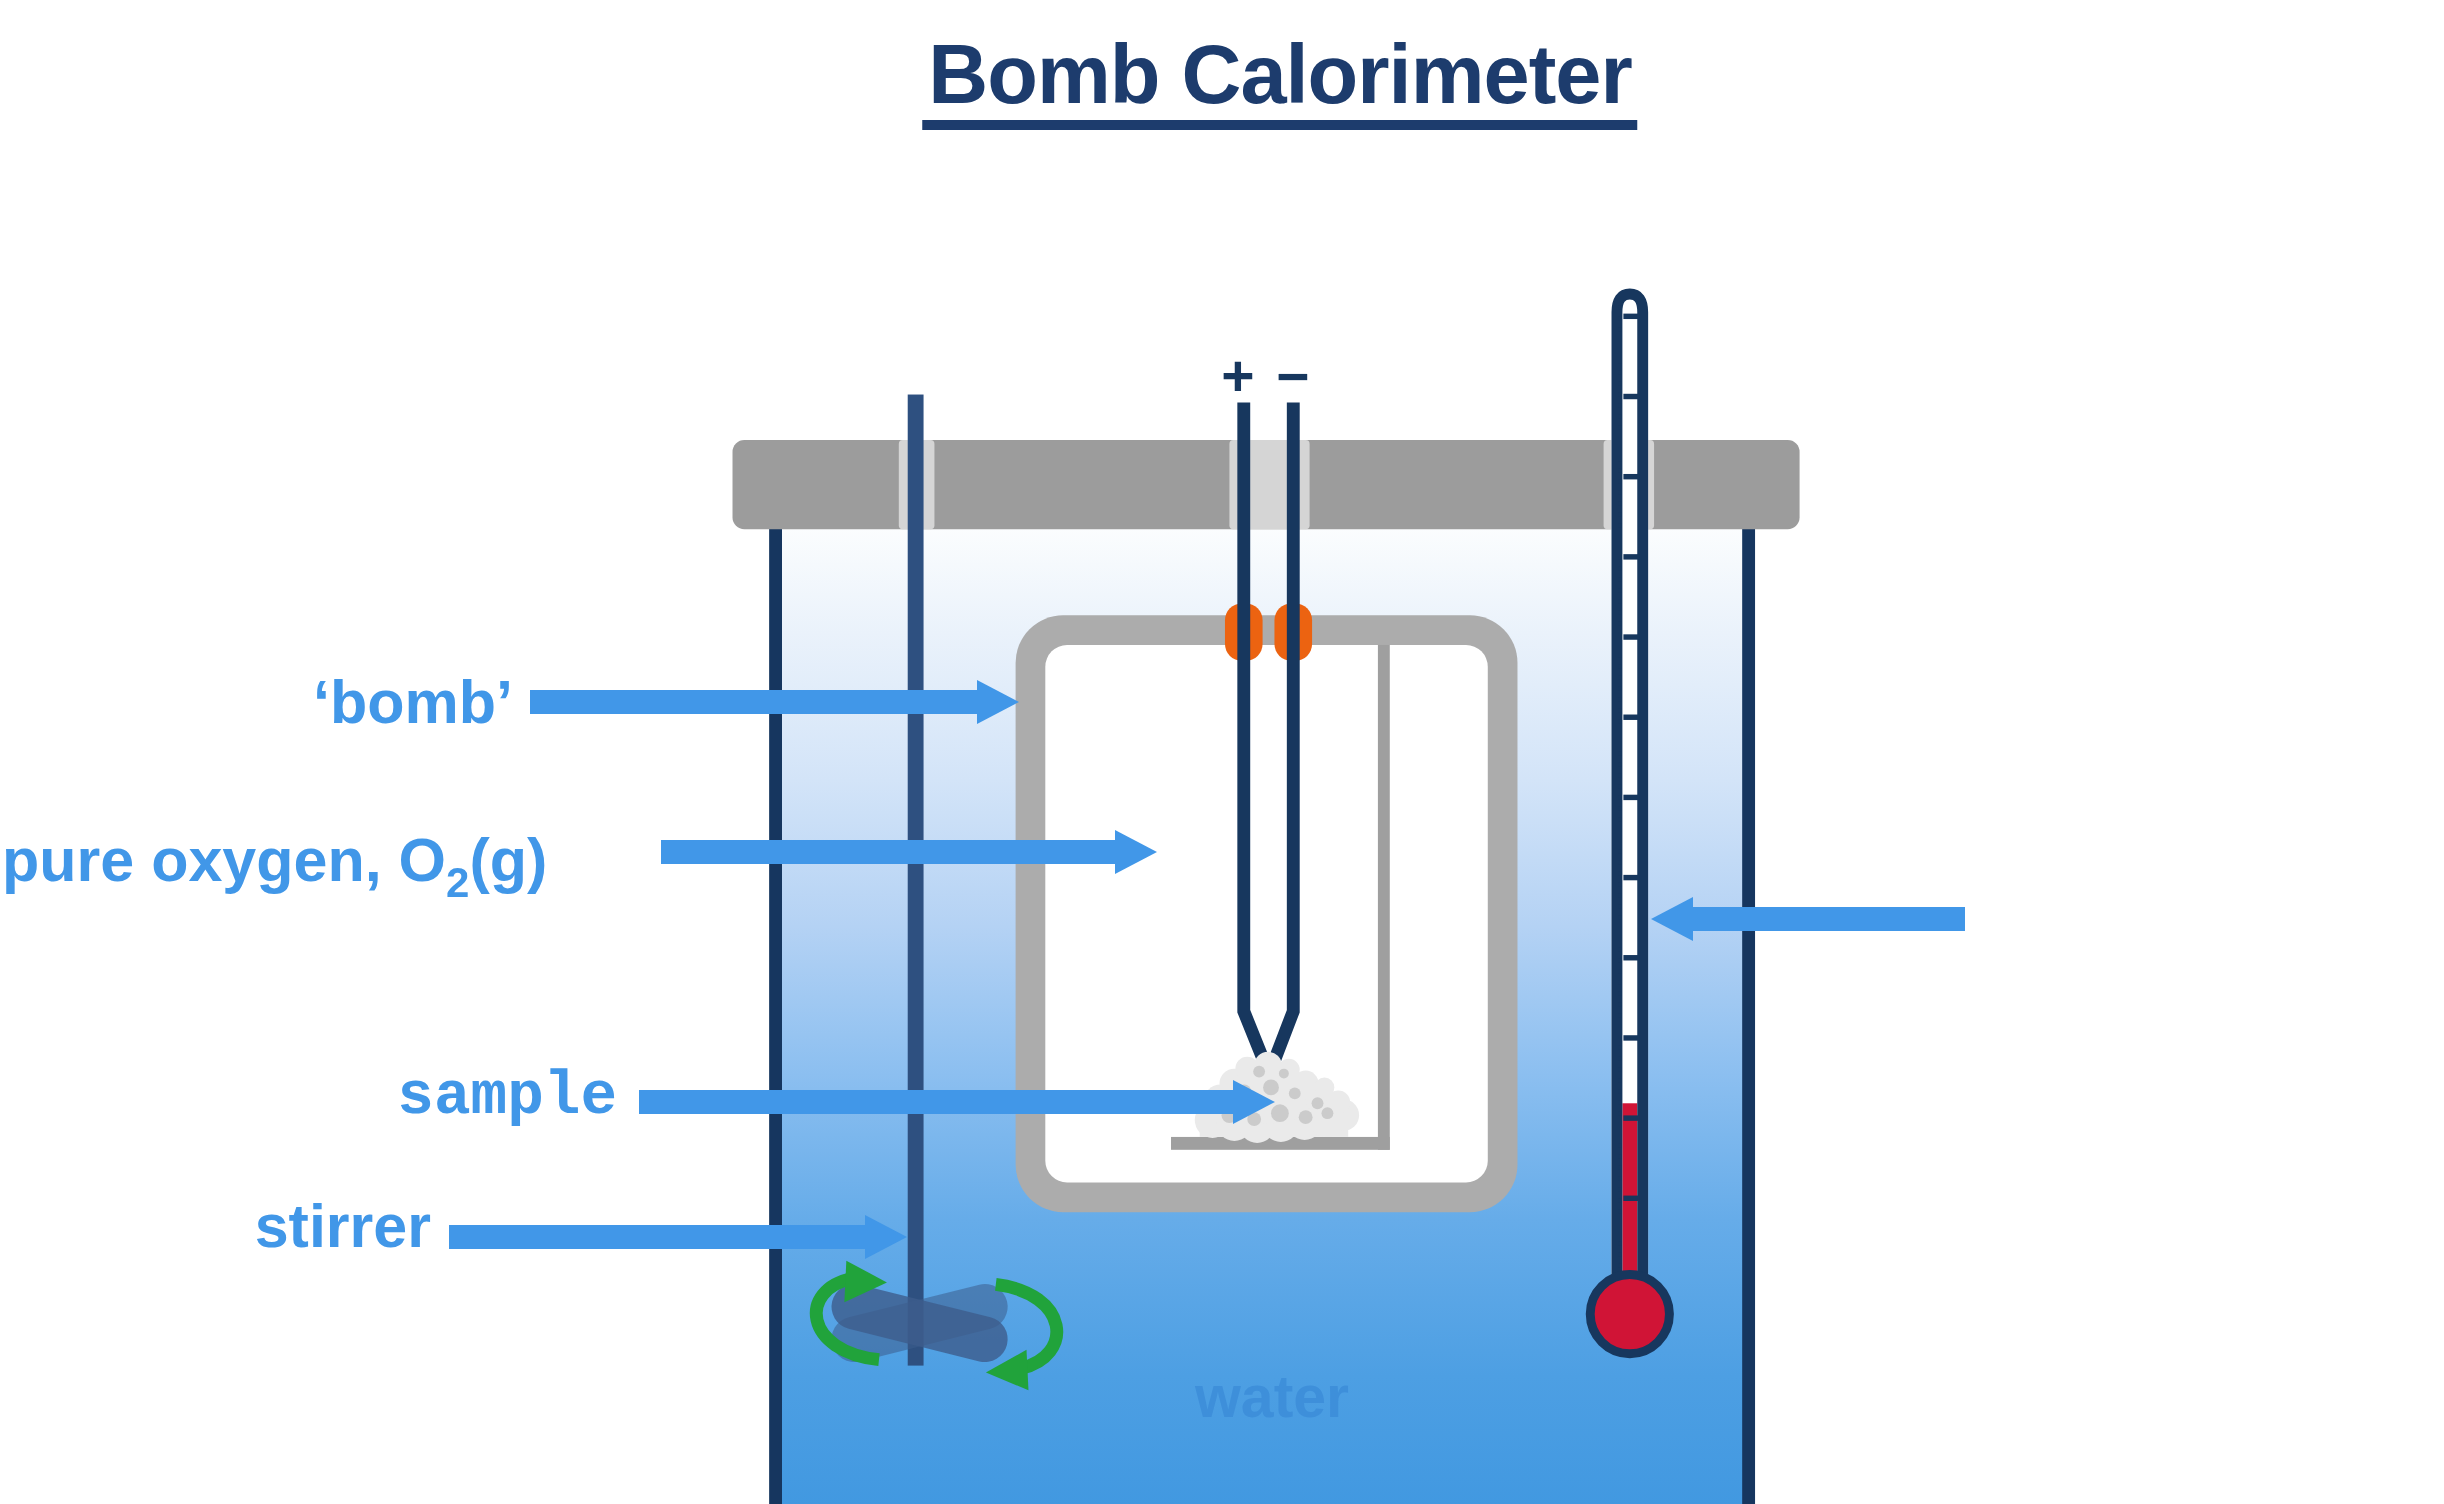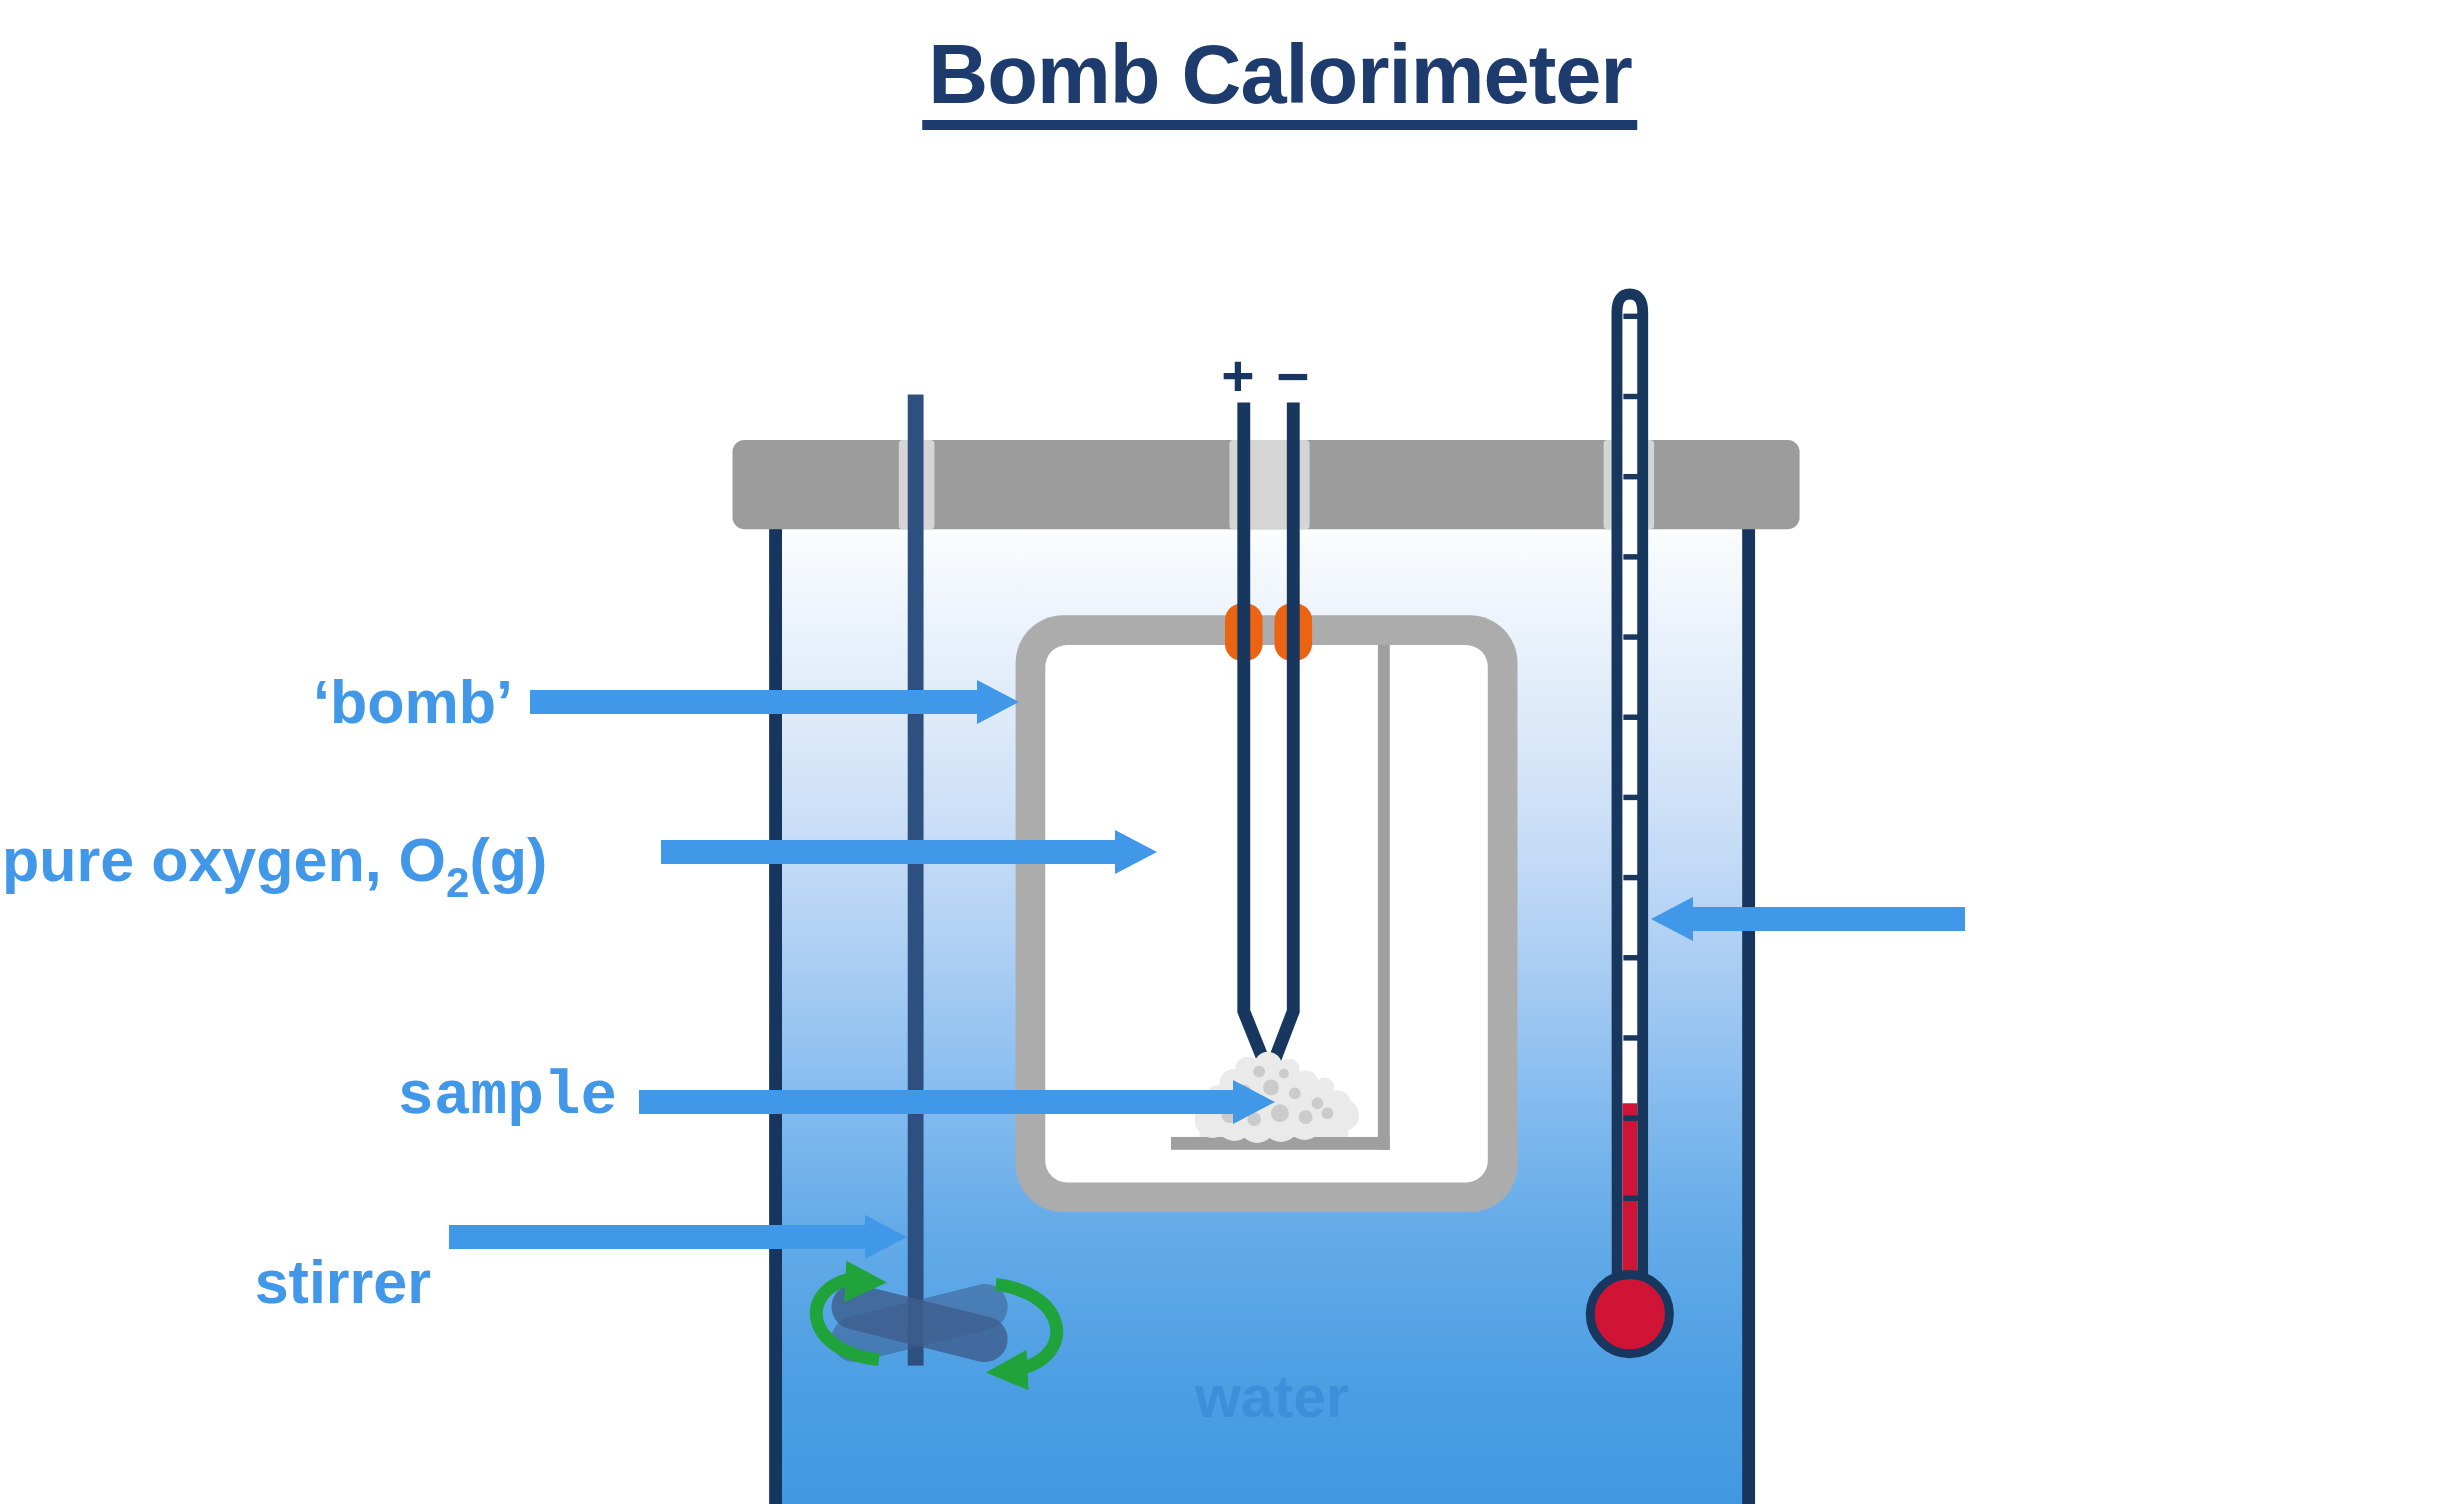--- a/index.html
+++ b/index.html
@@ -186,21 +186,21 @@
   <div class="arrow r" style="left:530px;top:654px;width:447px;"></div>
 
   <div class="lbl" style="left:2px;top:790px;">
     <span>pure oxygen, O</span><span class="sub">2</span><span>(g)</span>
   </div>
   <div class="arrow r" style="left:661px;top:804px;width:454px;"></div>
 
   <div class="lbl" style="right:1827px;top:1026px;font-family:Liberation Mono, monospace;">sample</div>
   <div class="arrow r" style="left:639px;top:1054px;width:594px;"></div>
 
-  <div class="lbl" style="right:2013px;top:1212px;">stirrer</div>
+  <div class="lbl" style="right:2013px;top:1156px;">stirrer</div>
   <div class="arrow r" style="left:449px;top:1189px;width:416px;"></div>
 
   <div class="arrow l" style="left:1693px;top:871px;width:272px;"></div>
 
   <div class="water-word">water</div>
 
 </div>
 
 
 </body></html>

